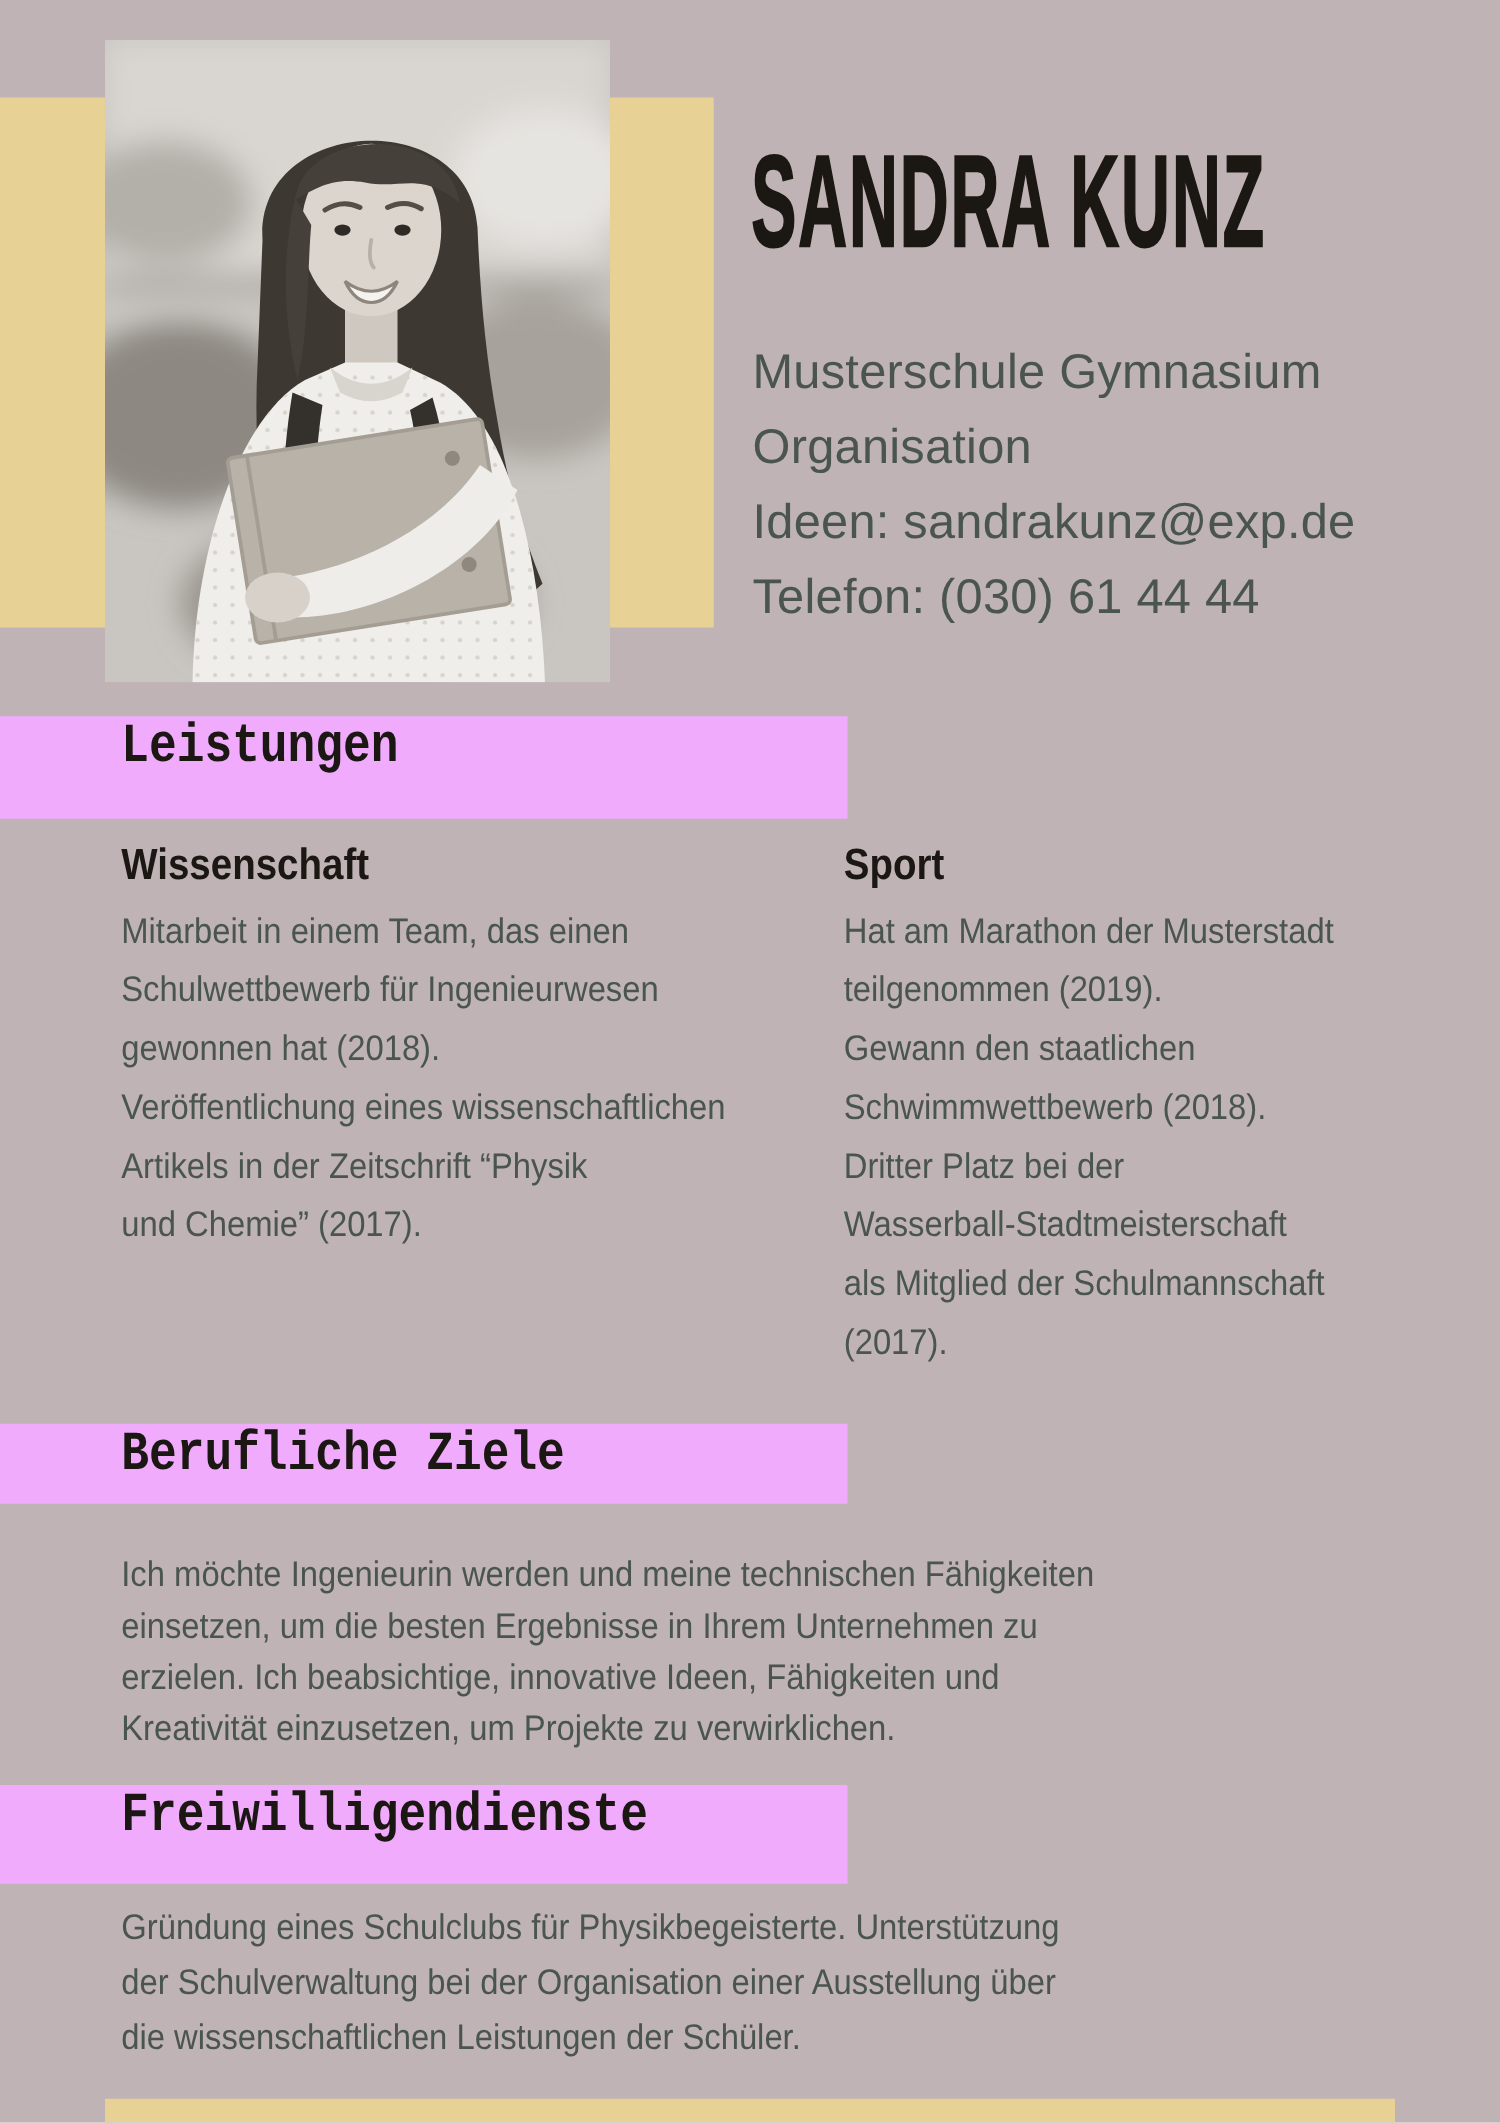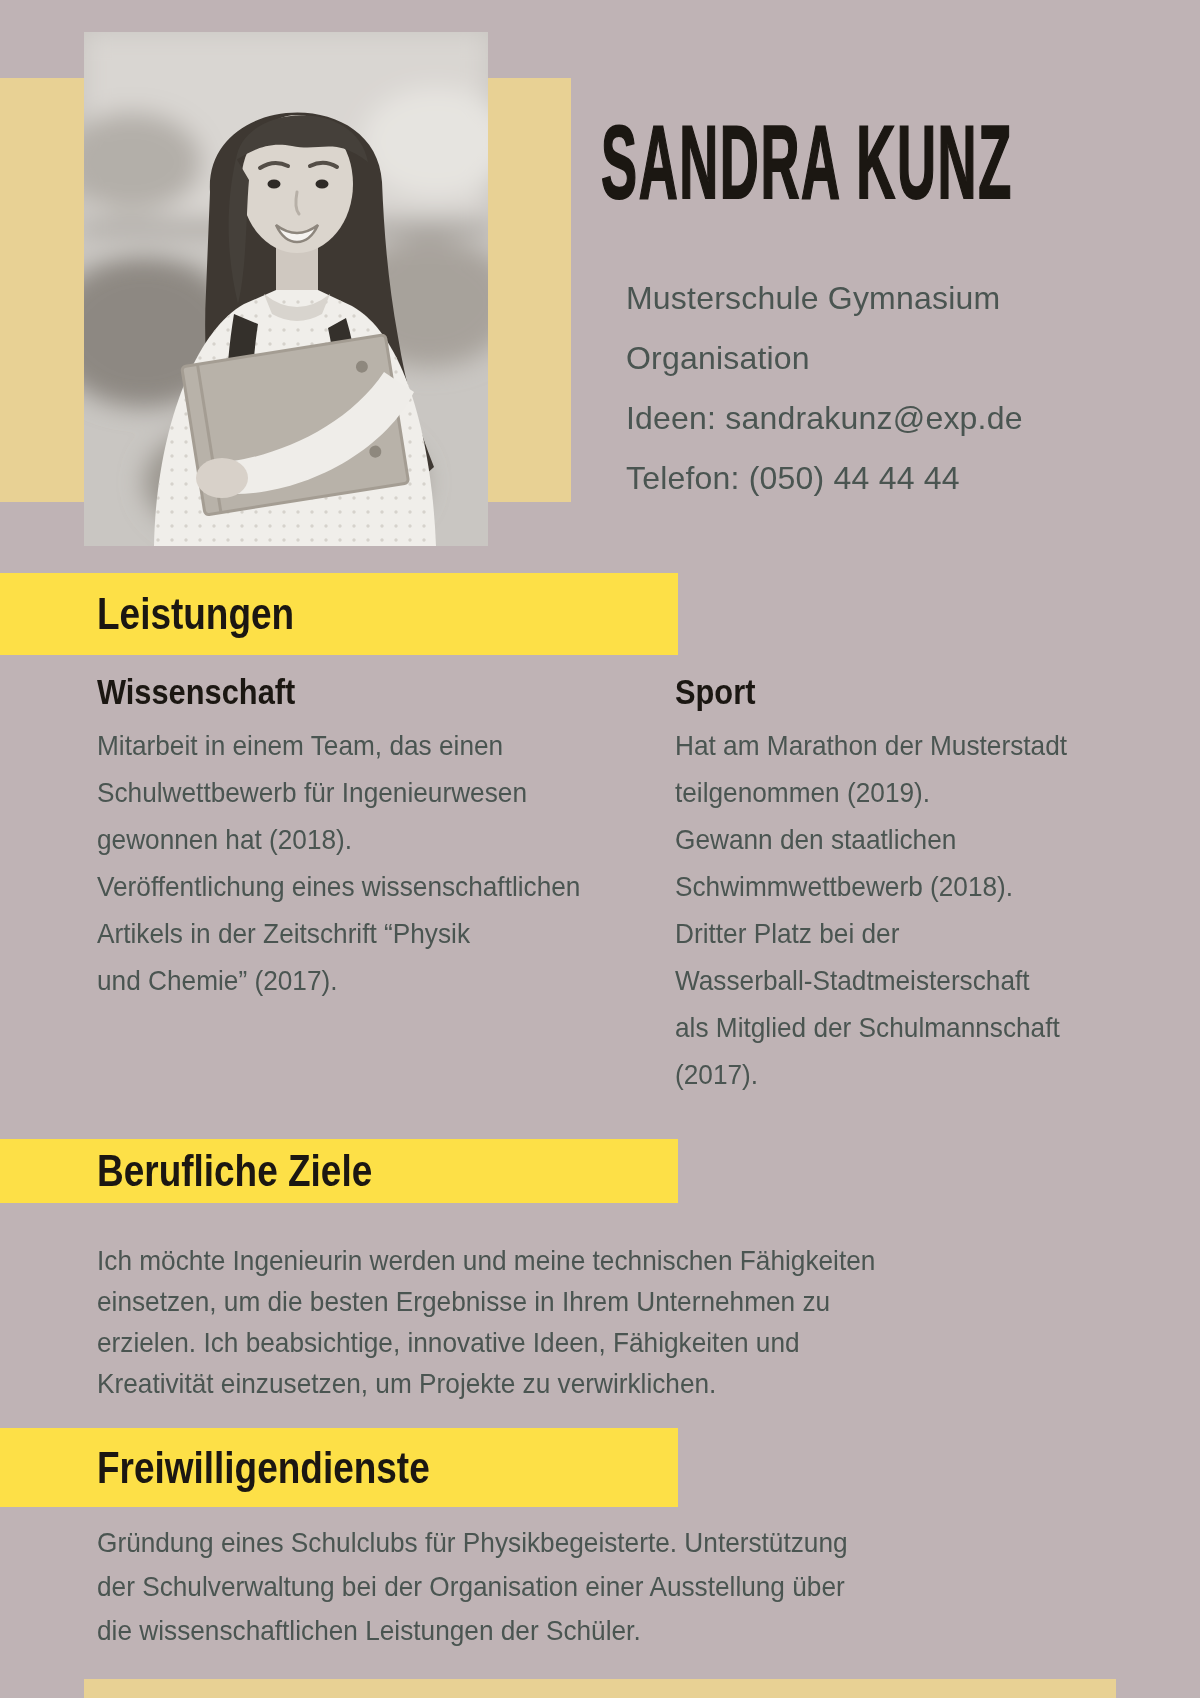--- a/index.html
+++ b/index.html
@@ -25,30 +25,30 @@
     margin:0;
     font-size:104px;line-height:1;font-weight:700;
     color:#1b1712;
     letter-spacing:3px;
     white-space:nowrap;
     transform:scaleX(0.52);
     transform-origin:0 0;
     -webkit-text-stroke:2px #1b1712;
   }
   .contact{
-    position:absolute;left:626px;top:268px;
-    font-size:32px;line-height:60px;
+    position:absolute;left:602px;top:268px;
+    font-size:39px;line-height:60px;
     color:#4a5551;
     letter-spacing:0.2px;
     white-space:nowrap;
   }
   .banner{
     position:absolute;left:0;width:678px;
-    background:#fde047;
-    display:flex;align-items:center;
+    background:#f0abfc;
+    display:flex;align-items:flex-start;font-family:Liberation Mono, monospace;
   }
   .banner-1{top:573px;height:82px;}
   .banner-2{top:1139px;height:64px;}
   .banner-3{top:1428px;height:79px;}
   .banner h2{
     margin:0 0 0 97px;
     font-size:44px;font-weight:700;color:#1b1712;
     white-space:nowrap;
     transform:scaleX(0.84);
     transform-origin:0 50%;
@@ -150,21 +150,21 @@
       <ellipse cx="138" cy="446" rx="26" ry="20" fill="#d8d1c9"></ellipse>
     </svg>
   </div>
 
   <h1 class="name">SANDRA KUNZ</h1>
 
   <div class="contact">
     <div>Musterschule Gymnasium</div>
     <div>Organisation</div>
     <div>Ideen: sandrakunz@exp.de</div>
-    <div>Telefon: (050) 44 44 44</div>
+    <div>Telefon: (030) 61 44 44</div>
   </div>
 
   <div class="banner banner-1">
     <h2>Leistungen</h2>
   </div>
 
   <h3 class="col-heading science">Wissenschaft</h3>
   <div class="body-text col-body science">Mitarbeit in einem Team, das einen
 Schulwettbewerb für Ingenieurwesen
 gewonnen hat (2018).

